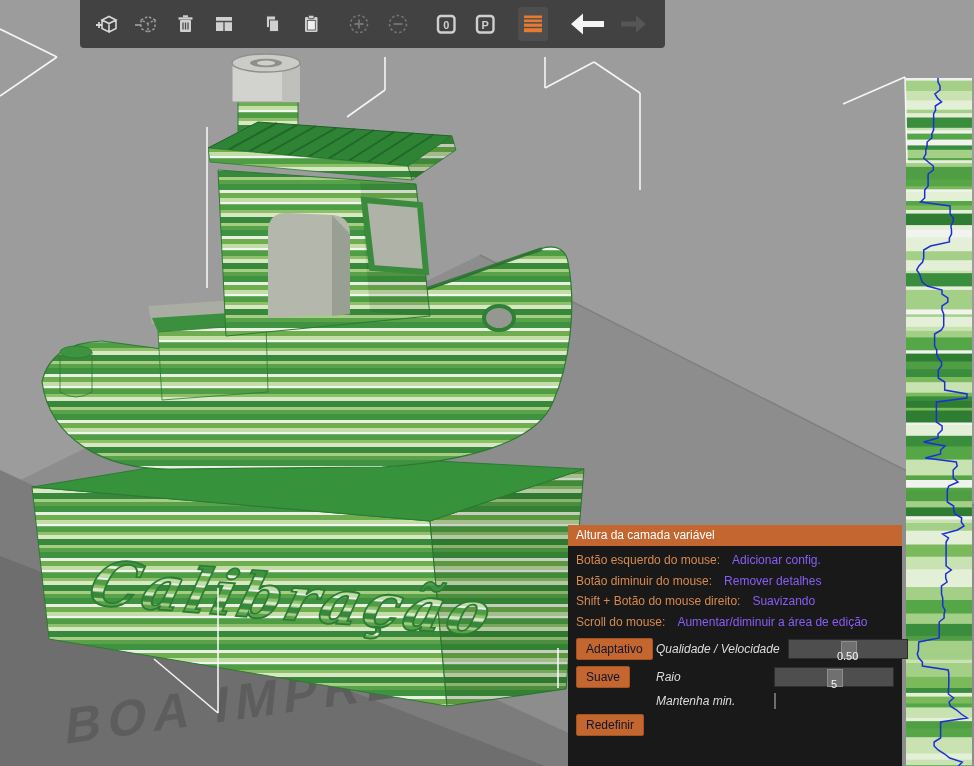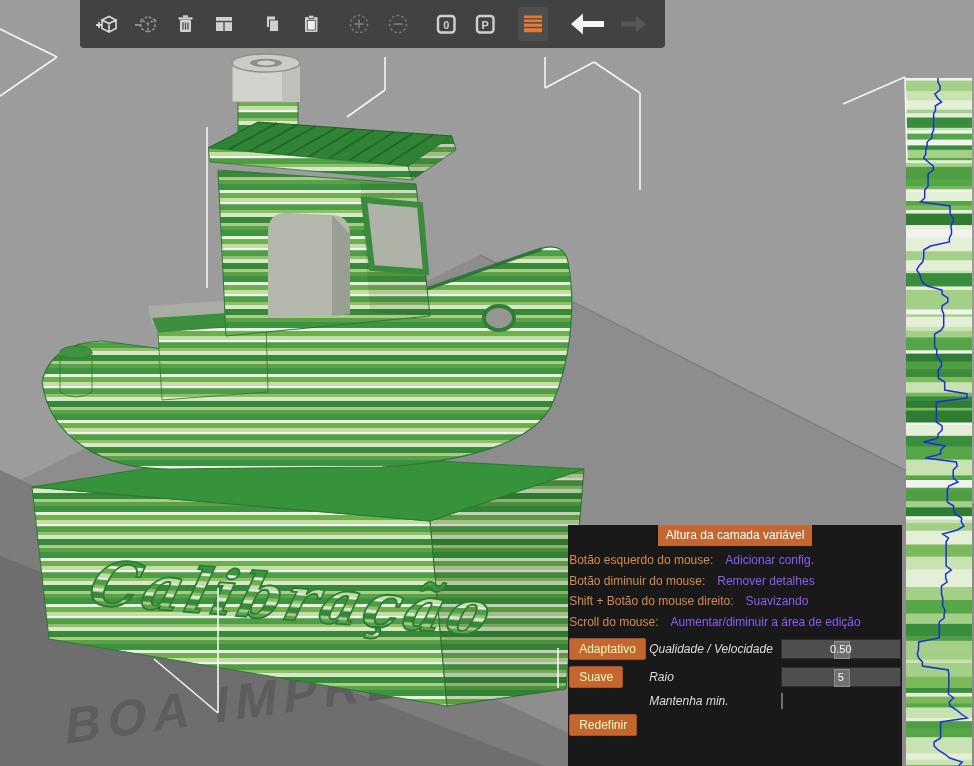--- a/index.html
+++ b/index.html
@@ -10,36 +10,36 @@
   
   .toolbar{position:absolute;left:80px;top:0;height:48px;z-index:5;
            background:rgba(62,62,62,.96);border-radius:0 0 4px 4px;
            display:flex;align-items:center;gap:9px;padding:0 12px;}
   .tb-icon{width:30px;height:34px;display:flex;align-items:center;justify-content:center;cursor:pointer;}
   .tb-icon.gap{margin-left:9px;}
   .tb-icon.active{background:#4e4e4e;border-radius:3px;}
 
   
   .panel{position:absolute;left:568px;top:525px;width:334px;height:241px;z-index:6;
-         background:#191919;color:#e8e8e8;font-size:12px;display:flex;flex-direction:column;align-items:center;}
+         background:#191919;color:#e8e8e8;font-size:12px;display:flex;flex-direction:column;}
   .panel-header{background:#c4662f;color:#fff;padding:3px 8px;font-size:12px;line-height:15px;}
   .panel-body{padding:4px 0 0 0;display:flex;flex-direction:column;}
   .sc-row{display:flex;gap:12px;padding:0 8px;line-height:20.5px;white-space:nowrap;}
   .sc-key{color:#d98a4e;}
   .sc-val{color:#8b5cf6;}
   .ctrl-row{display:flex;align-items:center;gap:8px;padding:0 8px;margin-top:6px;}
   .btn-col{width:72px;flex:none;display:flex;}
-  .orange-btn{background:#c4662f;color:#fef9c3;border:1px solid #a4521f;border-radius:2px;
+  .orange-btn{background:#c4662f;color:#0f172a;border:1px solid #a4521f;border-radius:2px;
               font-size:12px;font-family:inherit;padding:3px 9px;cursor:pointer;white-space:nowrap;}
   .ctrl-label{color:#dcdcdc;white-space:nowrap;font-style:italic;}
   .slider-slot{margin-left:auto;width:120px;flex:none;position:relative;height:20px;}
   .slider{position:absolute;inset:0;background:#4e4e4e;border:1px solid #2d2d2d;cursor:pointer;}
   .slider-handle{position:absolute;left:50%;margin-left:-7px;top:1px;width:14px;height:16px;
                  background:#707070;border:1px solid #8d8d8d;}
-  .slider-value{position:absolute;left:0;top:0;width:100%;text-align:center;line-height:19px;
+  .slider-value{position:absolute;left:0;top:7px;width:100%;text-align:center;line-height:19px;
                 font-size:11px;color:#f4f4f4;}
   .checkbox{width:13px;height:13px;background:#9a9a9a;border:1px solid #6d6d6d;cursor:pointer;}
 </style>
 </head>
 <body>
 
 <div class="stage">
 
   <svg class="scene" width="974" height="766" viewBox="0 0 974 766">
     <defs>

